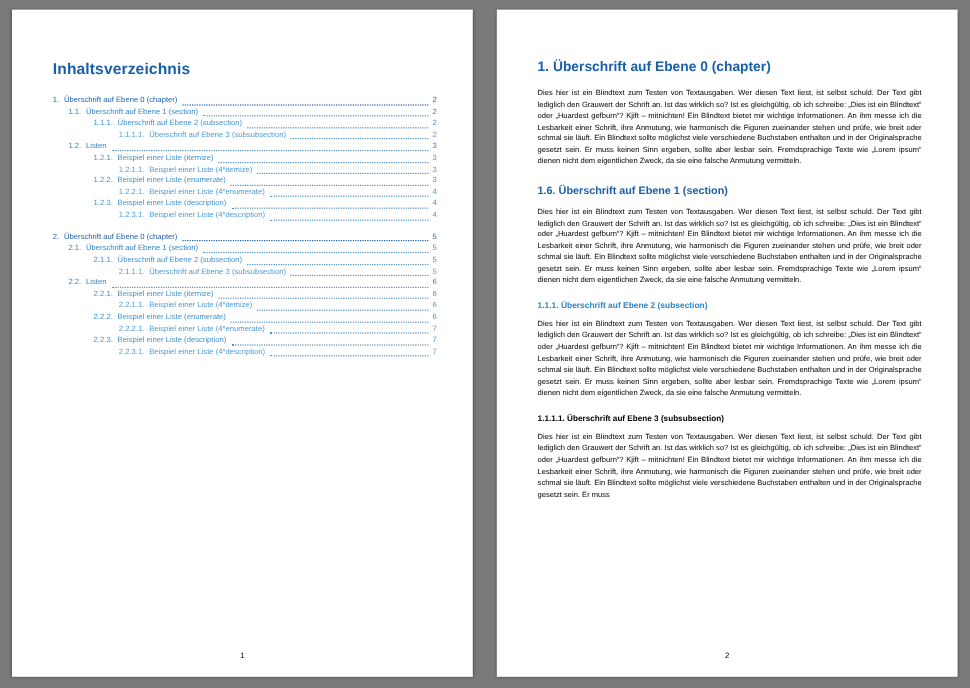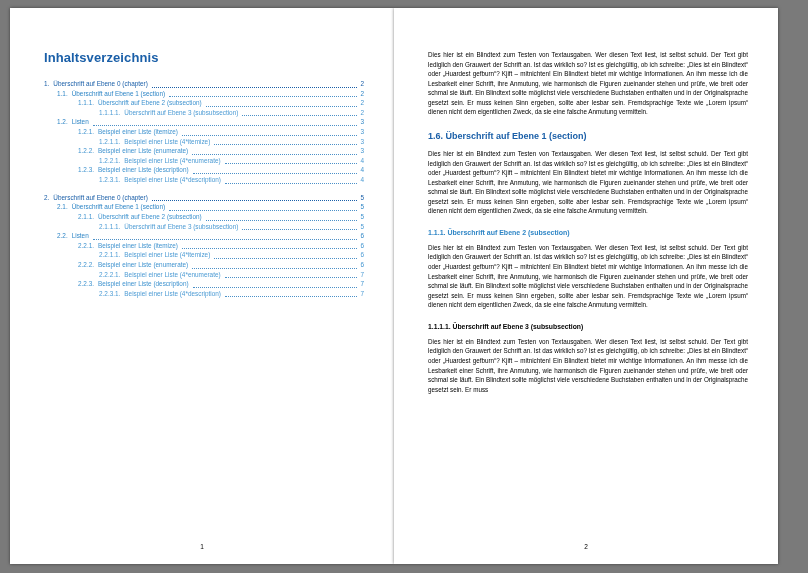--- a/index.html
+++ b/index.html
@@ -13,21 +13,21 @@
     overflow: hidden;
     font-family: "Liberation Sans", sans-serif;
   }
   .spread {
     display: flex;
     width: 808px;
     height: 573px;
     box-sizing: border-box;
     padding: 8px 10px;
     align-items: stretch;
-    justify-content: flex-start;
+    justify-content: space-between;
   }
   .page {
     background: #ffffff;
     width: 384px;
     height: 556px;
     box-sizing: border-box;
     position: relative;
     box-shadow: 0 0 3px rgba(0,0,0,0.5);
     overflow: hidden;
   }
@@ -267,20 +267,21 @@
           <span class="dots"></span>
           <span class="pg">7</span>
         </div>
       </div>
     </div>
     <div class="folio">1</div>
   </div>
 
   <div class="page">
     <div class="page-inner">
+      <div class="h-chapter">1. Überschrift auf Ebene 0 (chapter)</div>
       <p class="body">Dies hier ist ein Blindtext zum Testen von Textausgaben. Wer diesen Text liest, ist selbst schuld. Der Text gibt lediglich den Grauwert der Schrift an. Ist das wirklich so? Ist es gleichgültig, ob ich schreibe: „Dies ist ein Blindtext“ oder „Huardest gefburn“? Kjift – mitnichten! Ein Blindtext bietet mir wichtige Informationen. An ihm messe ich die Lesbarkeit einer Schrift, ihre Anmutung, wie harmonisch die Figuren zueinander stehen und prüfe, wie breit oder schmal sie läuft. Ein Blindtext sollte möglichst viele verschiedene Buchstaben enthalten und in der Originalsprache gesetzt sein. Er muss keinen Sinn ergeben, sollte aber lesbar sein. Fremdsprachige Texte wie „Lorem ipsum“ dienen nicht dem eigentlichen Zweck, da sie eine falsche Anmutung vermitteln.</p>
 
       <div class="h-section">1.6. Überschrift auf Ebene 1 (section)</div>
       <p class="body">Dies hier ist ein Blindtext zum Testen von Textausgaben. Wer diesen Text liest, ist selbst schuld. Der Text gibt lediglich den Grauwert der Schrift an. Ist das wirklich so? Ist es gleichgültig, ob ich schreibe: „Dies ist ein Blindtext“ oder „Huardest gefburn“? Kjift – mitnichten! Ein Blindtext bietet mir wichtige Informationen. An ihm messe ich die Lesbarkeit einer Schrift, ihre Anmutung, wie harmonisch die Figuren zueinander stehen und prüfe, wie breit oder schmal sie läuft. Ein Blindtext sollte möglichst viele verschiedene Buchstaben enthalten und in der Originalsprache gesetzt sein. Er muss keinen Sinn ergeben, sollte aber lesbar sein. Fremdsprachige Texte wie „Lorem ipsum“ dienen nicht dem eigentlichen Zweck, da sie eine falsche Anmutung vermitteln.</p>
 
       <div class="h-subsection">1.1.1. Überschrift auf Ebene 2 (subsection)</div>
       <p class="body">Dies hier ist ein Blindtext zum Testen von Textausgaben. Wer diesen Text liest, ist selbst schuld. Der Text gibt lediglich den Grauwert der Schrift an. Ist das wirklich so? Ist es gleichgültig, ob ich schreibe: „Dies ist ein Blindtext“ oder „Huardest gefburn“? Kjift – mitnichten! Ein Blindtext bietet mir wichtige Informationen. An ihm messe ich die Lesbarkeit einer Schrift, ihre Anmutung, wie harmonisch die Figuren zueinander stehen und prüfe, wie breit oder schmal sie läuft. Ein Blindtext sollte möglichst viele verschiedene Buchstaben enthalten und in der Originalsprache gesetzt sein. Er muss keinen Sinn ergeben, sollte aber lesbar sein. Fremdsprachige Texte wie „Lorem ipsum“ dienen nicht dem eigentlichen Zweck, da sie eine falsche Anmutung vermitteln.</p>
 
       <div class="h-subsubsection">1.1.1.1. Überschrift auf Ebene 3 (subsubsection)</div>
       <p class="body">Dies hier ist ein Blindtext zum Testen von Textausgaben. Wer diesen Text liest, ist selbst schuld. Der Text gibt lediglich den Grauwert der Schrift an. Ist das wirklich so? Ist es gleichgültig, ob ich schreibe: „Dies ist ein Blindtext“ oder „Huardest gefburn“? Kjift – mitnichten! Ein Blindtext bietet mir wichtige Informationen. An ihm messe ich die Lesbarkeit einer Schrift, ihre Anmutung, wie harmonisch die Figuren zueinander stehen und prüfe, wie breit oder schmal sie läuft. Ein Blindtext sollte möglichst viele verschiedene Buchstaben enthalten und in der Originalsprache gesetzt sein. Er muss</p>

